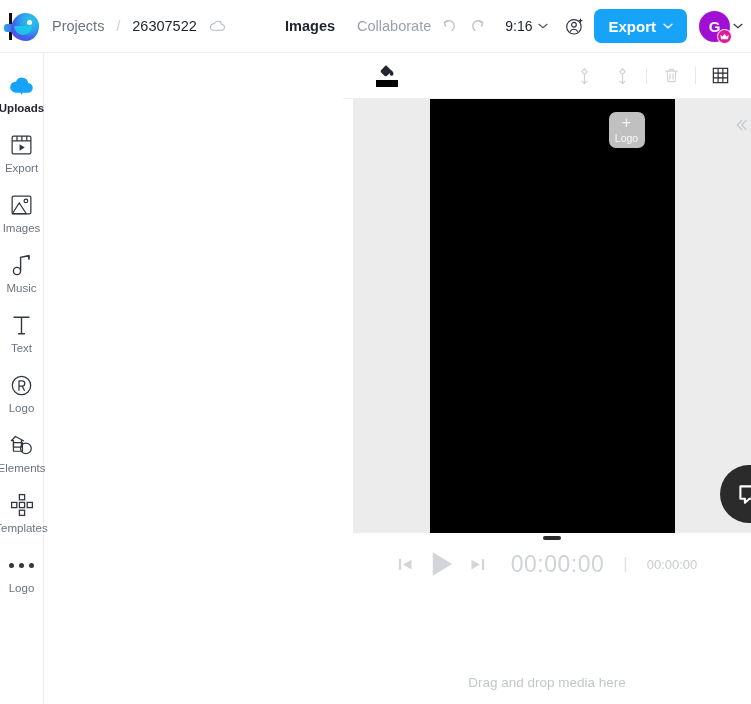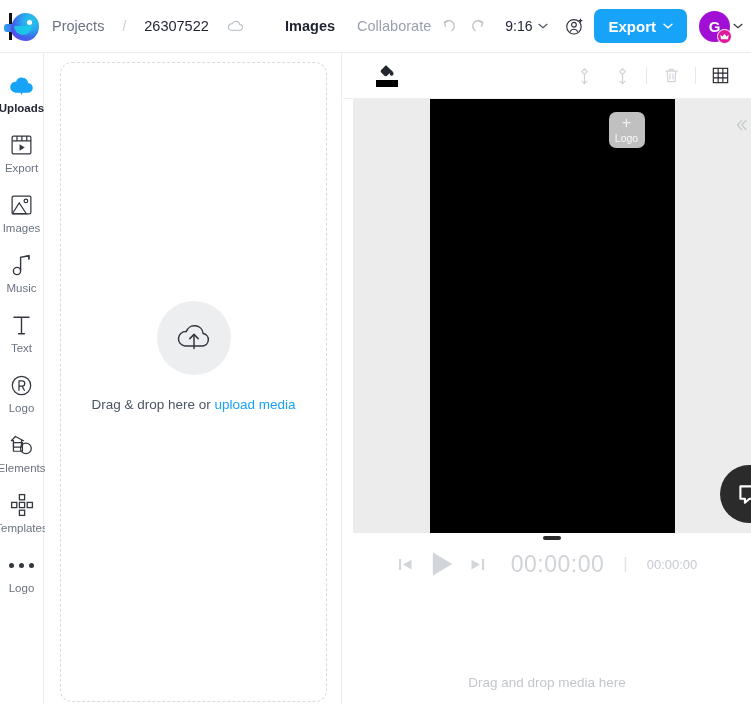--- a/index.html
+++ b/index.html
@@ -27,21 +27,21 @@
   .brand-logo .beak {
     position: absolute; left: 2px; top: 20px; width: 11px; height: 8px;
     background: linear-gradient(90deg, #2fa6ef, #3f63ea); border-radius: 3px 0 0 3px;
   }
   .brand-logo .eye { position: absolute; left: 25px; top: 16px; width: 5px; height: 5px; background: #fff; border-radius: 50%; }
   .brand-logo .wing {
     position: absolute; left: 12px; top: 22px; width: 18px; height: 9px;
     background: #19cfe8; border-radius: 0 0 12px 12px; opacity: .85;
   }
 
-  .crumbs { display: flex; align-items: center; margin-left: 6px; gap: 18px; }
+  .crumbs { display: flex; align-items: center; margin-left: 6px; gap: 12px; }
   .crumb-projects { font-size: 14.5px; color: #6b7280; }
   .crumb-sep { font-size: 14px; color: #c9ced6; }
   .crumb-id { font-size: 14.5px; color: #1f2330; }
   .cloud-icon { width: 17px; height: 13px; color: #b4bac4; display: block; }
 
   .hdr-right { margin-left: auto; display: flex; align-items: center; height: 100%; }
   .hdr-tab { font-size: 14.5px; color: #1f2330; font-weight: 600; padding: 0 11px; }
   .hdr-tab.muted { color: #9aa1ad; font-weight: 400; padding-right: 4px; }
   .icon-btn { width: 28px; height: 28px; display: flex; align-items: center; justify-content: center; color: #b9bec7; }
   .ratio-box { display: flex; align-items: center; gap: 6px; padding: 0 10px 0 14px; }
@@ -326,35 +326,20 @@
         <span class="dots">
             <span></span>
             <span></span>
             <span></span>
           </span>
       </span>
       <span class="rail-label">Logo</span>
     </div>
   </div>
 
-  <div class="panel">
-    <div class="dropzone">
-      <div class="dz-circle">
-        <svg width="40" height="32" viewBox="0 0 40 32" fill="none" stroke="#33373f" stroke-width="1.5" stroke-linecap="round" stroke-linejoin="round">
-          <path d="M11 24h17.4a6.3 6.3 0 0 0 .7-12.5A8.6 8.6 0 0 0 12.4 9.6 6.6 6.6 0 0 0 11 24z"></path>
-          <path d="M20 26.5V13"></path>
-          <path d="M15.8 16.6 20 12.4l4.2 4.2"></path>
-        </svg>
-      </div>
-      <div class="dz-text">
-        <span>Drag &amp; drop here or</span>
-        <span class="dz-link">upload media</span>
-      </div>
-    </div>
-  </div>
 
   <div class="editor">
 
     <div class="canvas-toolbar">
       <div class="bucket-tool">
         <svg width="16" height="15" viewBox="0 0 16 15" fill="none" stroke="#23262c" stroke-width="1.15" stroke-linejoin="round">
           <path d="M7 2 2.6 6.4a1.2 1.2 0 0 0 0 1.7l3.3 3.3a1.2 1.2 0 0 0 1.7 0l4.4-4.4z" fill="#23262c"></path>
           <path d="M14 9.6c0 .9-.6 1.6-1.4 1.6s-1.4-.7-1.4-1.6 1.4-2.6 1.4-2.6 1.4 1.7 1.4 2.6z" fill="#23262c"></path>
         </svg>
         <div class="swatch"></div>

